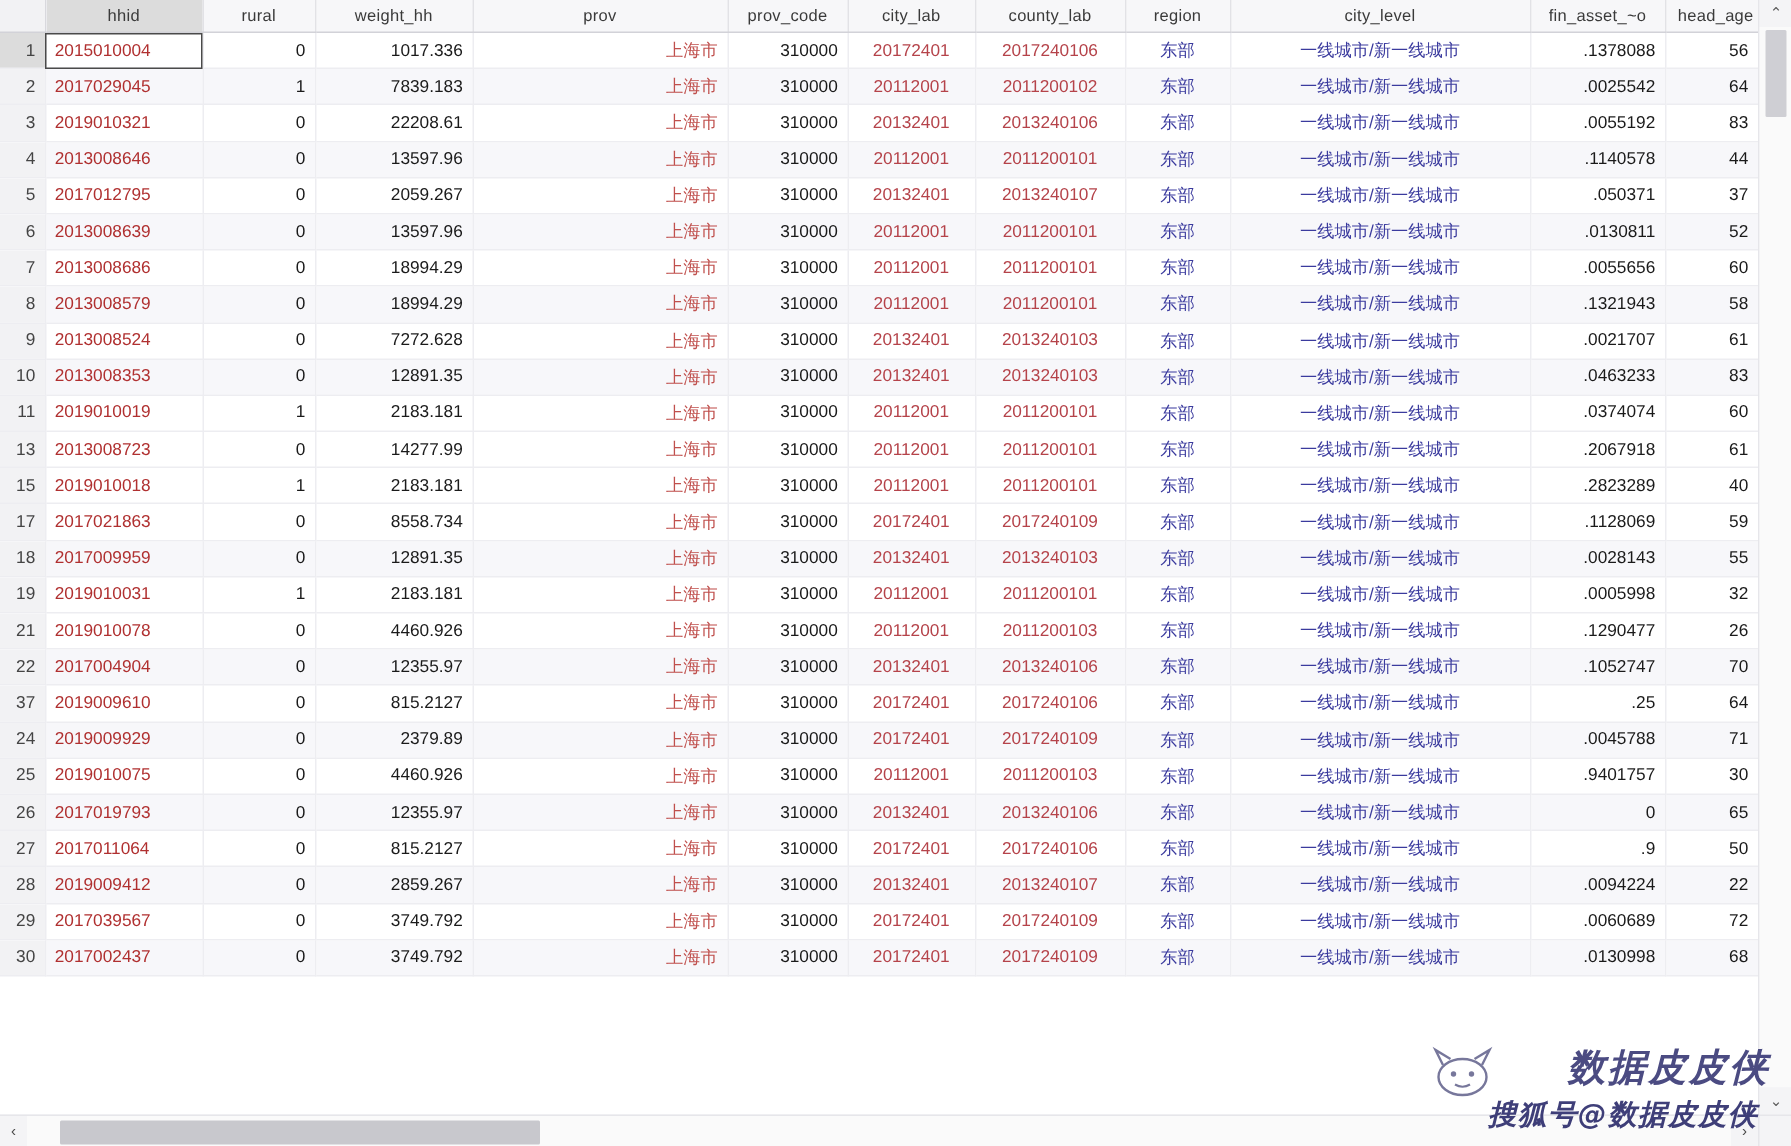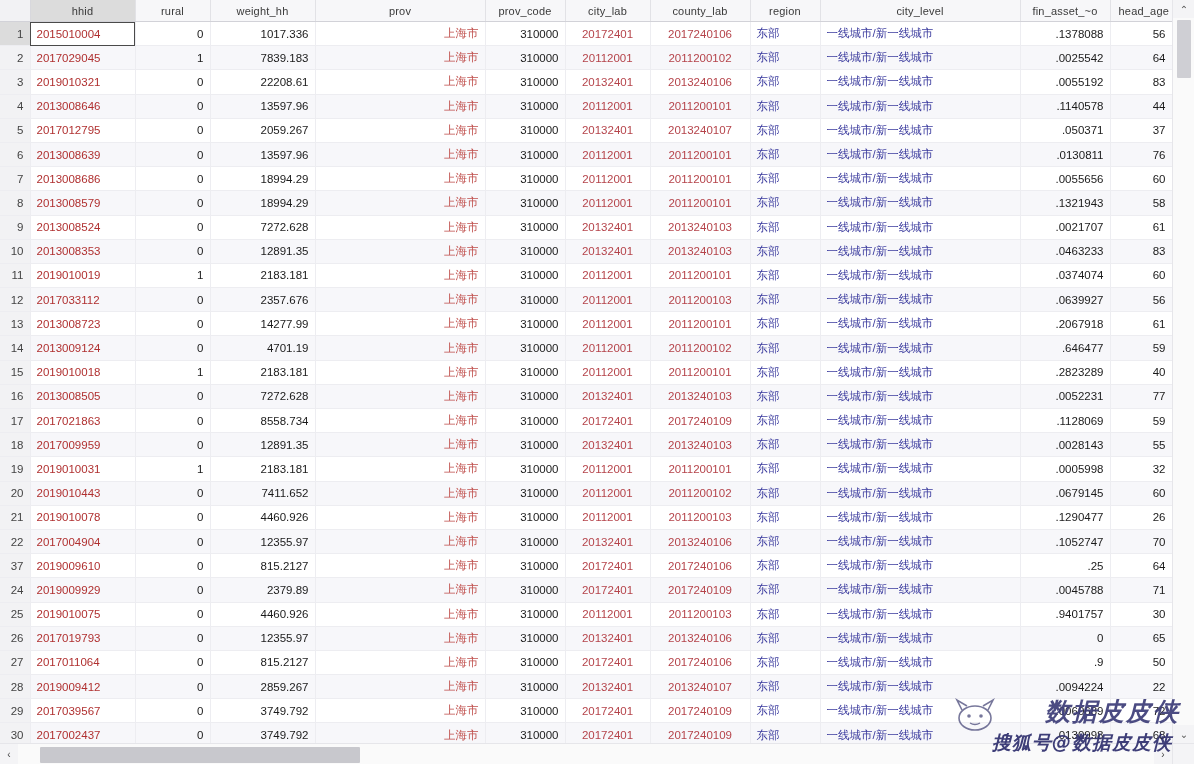--- a/index.html
+++ b/index.html
@@ -88,21 +88,21 @@
     color: #444;
     border-right: 1px solid #d8d8dd;
     padding-right: 6px;
     font-size: 11.5px;
   }
   tr.row-1 td.rownum { background: #dcdcdc !important; }
 
   td.num   { text-align: right; color: #1a1a1a; }
   td.red   { text-align: left; color: #b03030; }
   td.redc  { text-align: center; color: #b5434a; }
-  td.blue  { color: #3b3b9e; }
+  td.blue  { color: #3b3b9e; text-align: center; }
   td.redcenter { text-align: right; color: #c0504d; }
 
   
   td.selected-cell {
     outline: 1.5px solid #4a4a4a;
     outline-offset: -1.5px;
     background: #ffffff !important;
   }
 
   
@@ -354,21 +354,21 @@
             <td class="red">2013008639</td>
             <td class="num">0</td>
             <td class="num">13597.96</td>
             <td class="redcenter">上海市</td>
             <td class="num">310000</td>
             <td class="redc">20112001</td>
             <td class="redc">2011200101</td>
             <td class="blue">东部</td>
             <td class="blue">一线城市/新一线城市</td>
             <td class="num">.0130811</td>
-            <td class="num">76</td>
+            <td class="num">52</td>
           </tr>
           <tr class="row-7 row-odd">
             <td class="rownum">7</td>
             <td class="red">2013008686</td>
             <td class="num">0</td>
             <td class="num">18994.29</td>
             <td class="redcenter">上海市</td>
             <td class="num">310000</td>
             <td class="redc">20112001</td>
             <td class="redc">2011200101</td>
@@ -426,90 +426,48 @@
             <td class="num">2183.181</td>
             <td class="redcenter">上海市</td>
             <td class="num">310000</td>
             <td class="redc">20112001</td>
             <td class="redc">2011200101</td>
             <td class="blue">东部</td>
             <td class="blue">一线城市/新一线城市</td>
             <td class="num">.0374074</td>
             <td class="num">60</td>
           </tr>
-          <tr class="row-12 row-even">
-            <td class="rownum">12</td>
-            <td class="red">2017033112</td>
-            <td class="num">0</td>
-            <td class="num">2357.676</td>
-            <td class="redcenter">上海市</td>
-            <td class="num">310000</td>
-            <td class="redc">20112001</td>
-            <td class="redc">2011200103</td>
-            <td class="blue">东部</td>
-            <td class="blue">一线城市/新一线城市</td>
-            <td class="num">.0639927</td>
-            <td class="num">56</td>
-          </tr>
           <tr class="row-13 row-odd">
             <td class="rownum">13</td>
             <td class="red">2013008723</td>
             <td class="num">0</td>
             <td class="num">14277.99</td>
             <td class="redcenter">上海市</td>
             <td class="num">310000</td>
             <td class="redc">20112001</td>
             <td class="redc">2011200101</td>
             <td class="blue">东部</td>
             <td class="blue">一线城市/新一线城市</td>
             <td class="num">.2067918</td>
             <td class="num">61</td>
-          </tr>
-          <tr class="row-14 row-even">
-            <td class="rownum">14</td>
-            <td class="red">2013009124</td>
-            <td class="num">0</td>
-            <td class="num">4701.19</td>
-            <td class="redcenter">上海市</td>
-            <td class="num">310000</td>
-            <td class="redc">20112001</td>
-            <td class="redc">2011200102</td>
-            <td class="blue">东部</td>
-            <td class="blue">一线城市/新一线城市</td>
-            <td class="num">.646477</td>
-            <td class="num">59</td>
           </tr>
           <tr class="row-15 row-odd">
             <td class="rownum">15</td>
             <td class="red">2019010018</td>
             <td class="num">1</td>
             <td class="num">2183.181</td>
             <td class="redcenter">上海市</td>
             <td class="num">310000</td>
             <td class="redc">20112001</td>
             <td class="redc">2011200101</td>
             <td class="blue">东部</td>
             <td class="blue">一线城市/新一线城市</td>
             <td class="num">.2823289</td>
             <td class="num">40</td>
           </tr>
-          <tr class="row-16 row-even">
-            <td class="rownum">16</td>
-            <td class="red">2013008505</td>
-            <td class="num">0</td>
-            <td class="num">7272.628</td>
-            <td class="redcenter">上海市</td>
-            <td class="num">310000</td>
-            <td class="redc">20132401</td>
-            <td class="redc">2013240103</td>
-            <td class="blue">东部</td>
-            <td class="blue">一线城市/新一线城市</td>
-            <td class="num">.0052231</td>
-            <td class="num">77</td>
-          </tr>
           <tr class="row-17 row-odd">
             <td class="rownum">17</td>
             <td class="red">2017021863</td>
             <td class="num">0</td>
             <td class="num">8558.734</td>
             <td class="redcenter">上海市</td>
             <td class="num">310000</td>
             <td class="redc">20172401</td>
             <td class="redc">2017240109</td>
             <td class="blue">东部</td>
@@ -537,34 +495,20 @@
             <td class="num">1</td>
             <td class="num">2183.181</td>
             <td class="redcenter">上海市</td>
             <td class="num">310000</td>
             <td class="redc">20112001</td>
             <td class="redc">2011200101</td>
             <td class="blue">东部</td>
             <td class="blue">一线城市/新一线城市</td>
             <td class="num">.0005998</td>
             <td class="num">32</td>
-          </tr>
-          <tr class="row-20 row-even">
-            <td class="rownum">20</td>
-            <td class="red">2019010443</td>
-            <td class="num">0</td>
-            <td class="num">7411.652</td>
-            <td class="redcenter">上海市</td>
-            <td class="num">310000</td>
-            <td class="redc">20112001</td>
-            <td class="redc">2011200102</td>
-            <td class="blue">东部</td>
-            <td class="blue">一线城市/新一线城市</td>
-            <td class="num">.0679145</td>
-            <td class="num">60</td>
           </tr>
           <tr class="row-21 row-odd">
             <td class="rownum">21</td>
             <td class="red">2019010078</td>
             <td class="num">0</td>
             <td class="num">4460.926</td>
             <td class="redcenter">上海市</td>
             <td class="num">310000</td>
             <td class="redc">20112001</td>
             <td class="redc">2011200103</td>

